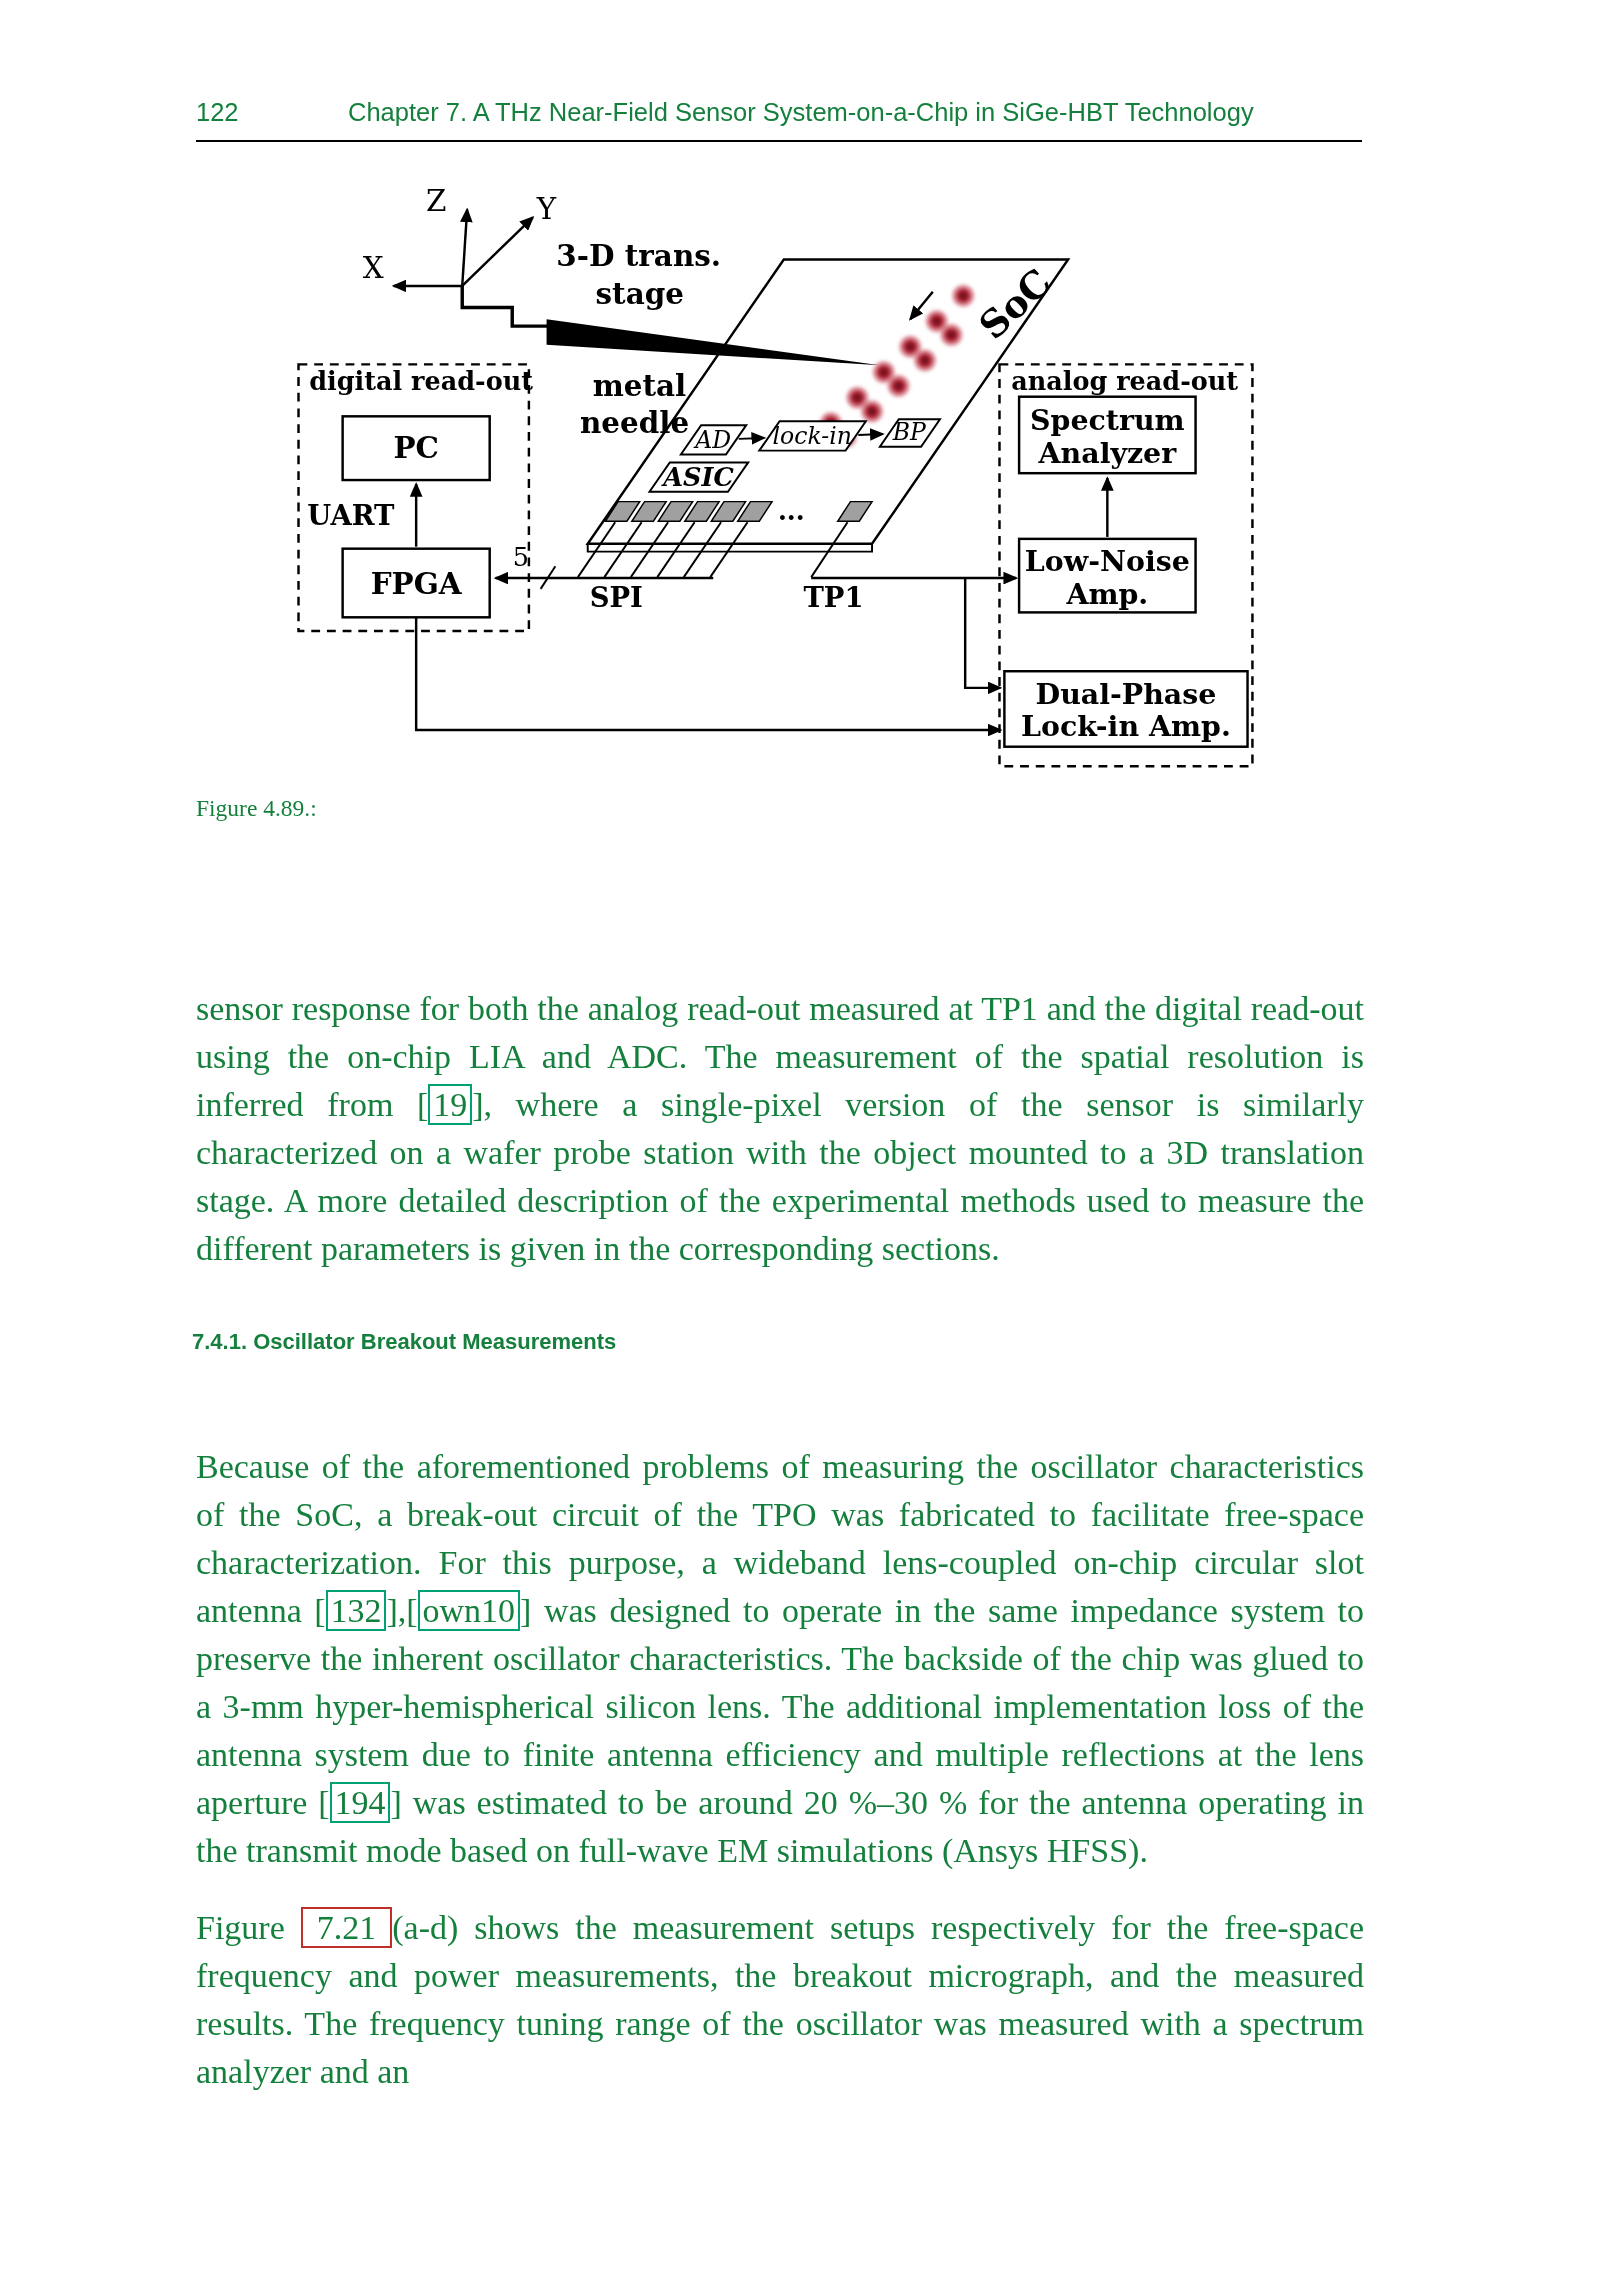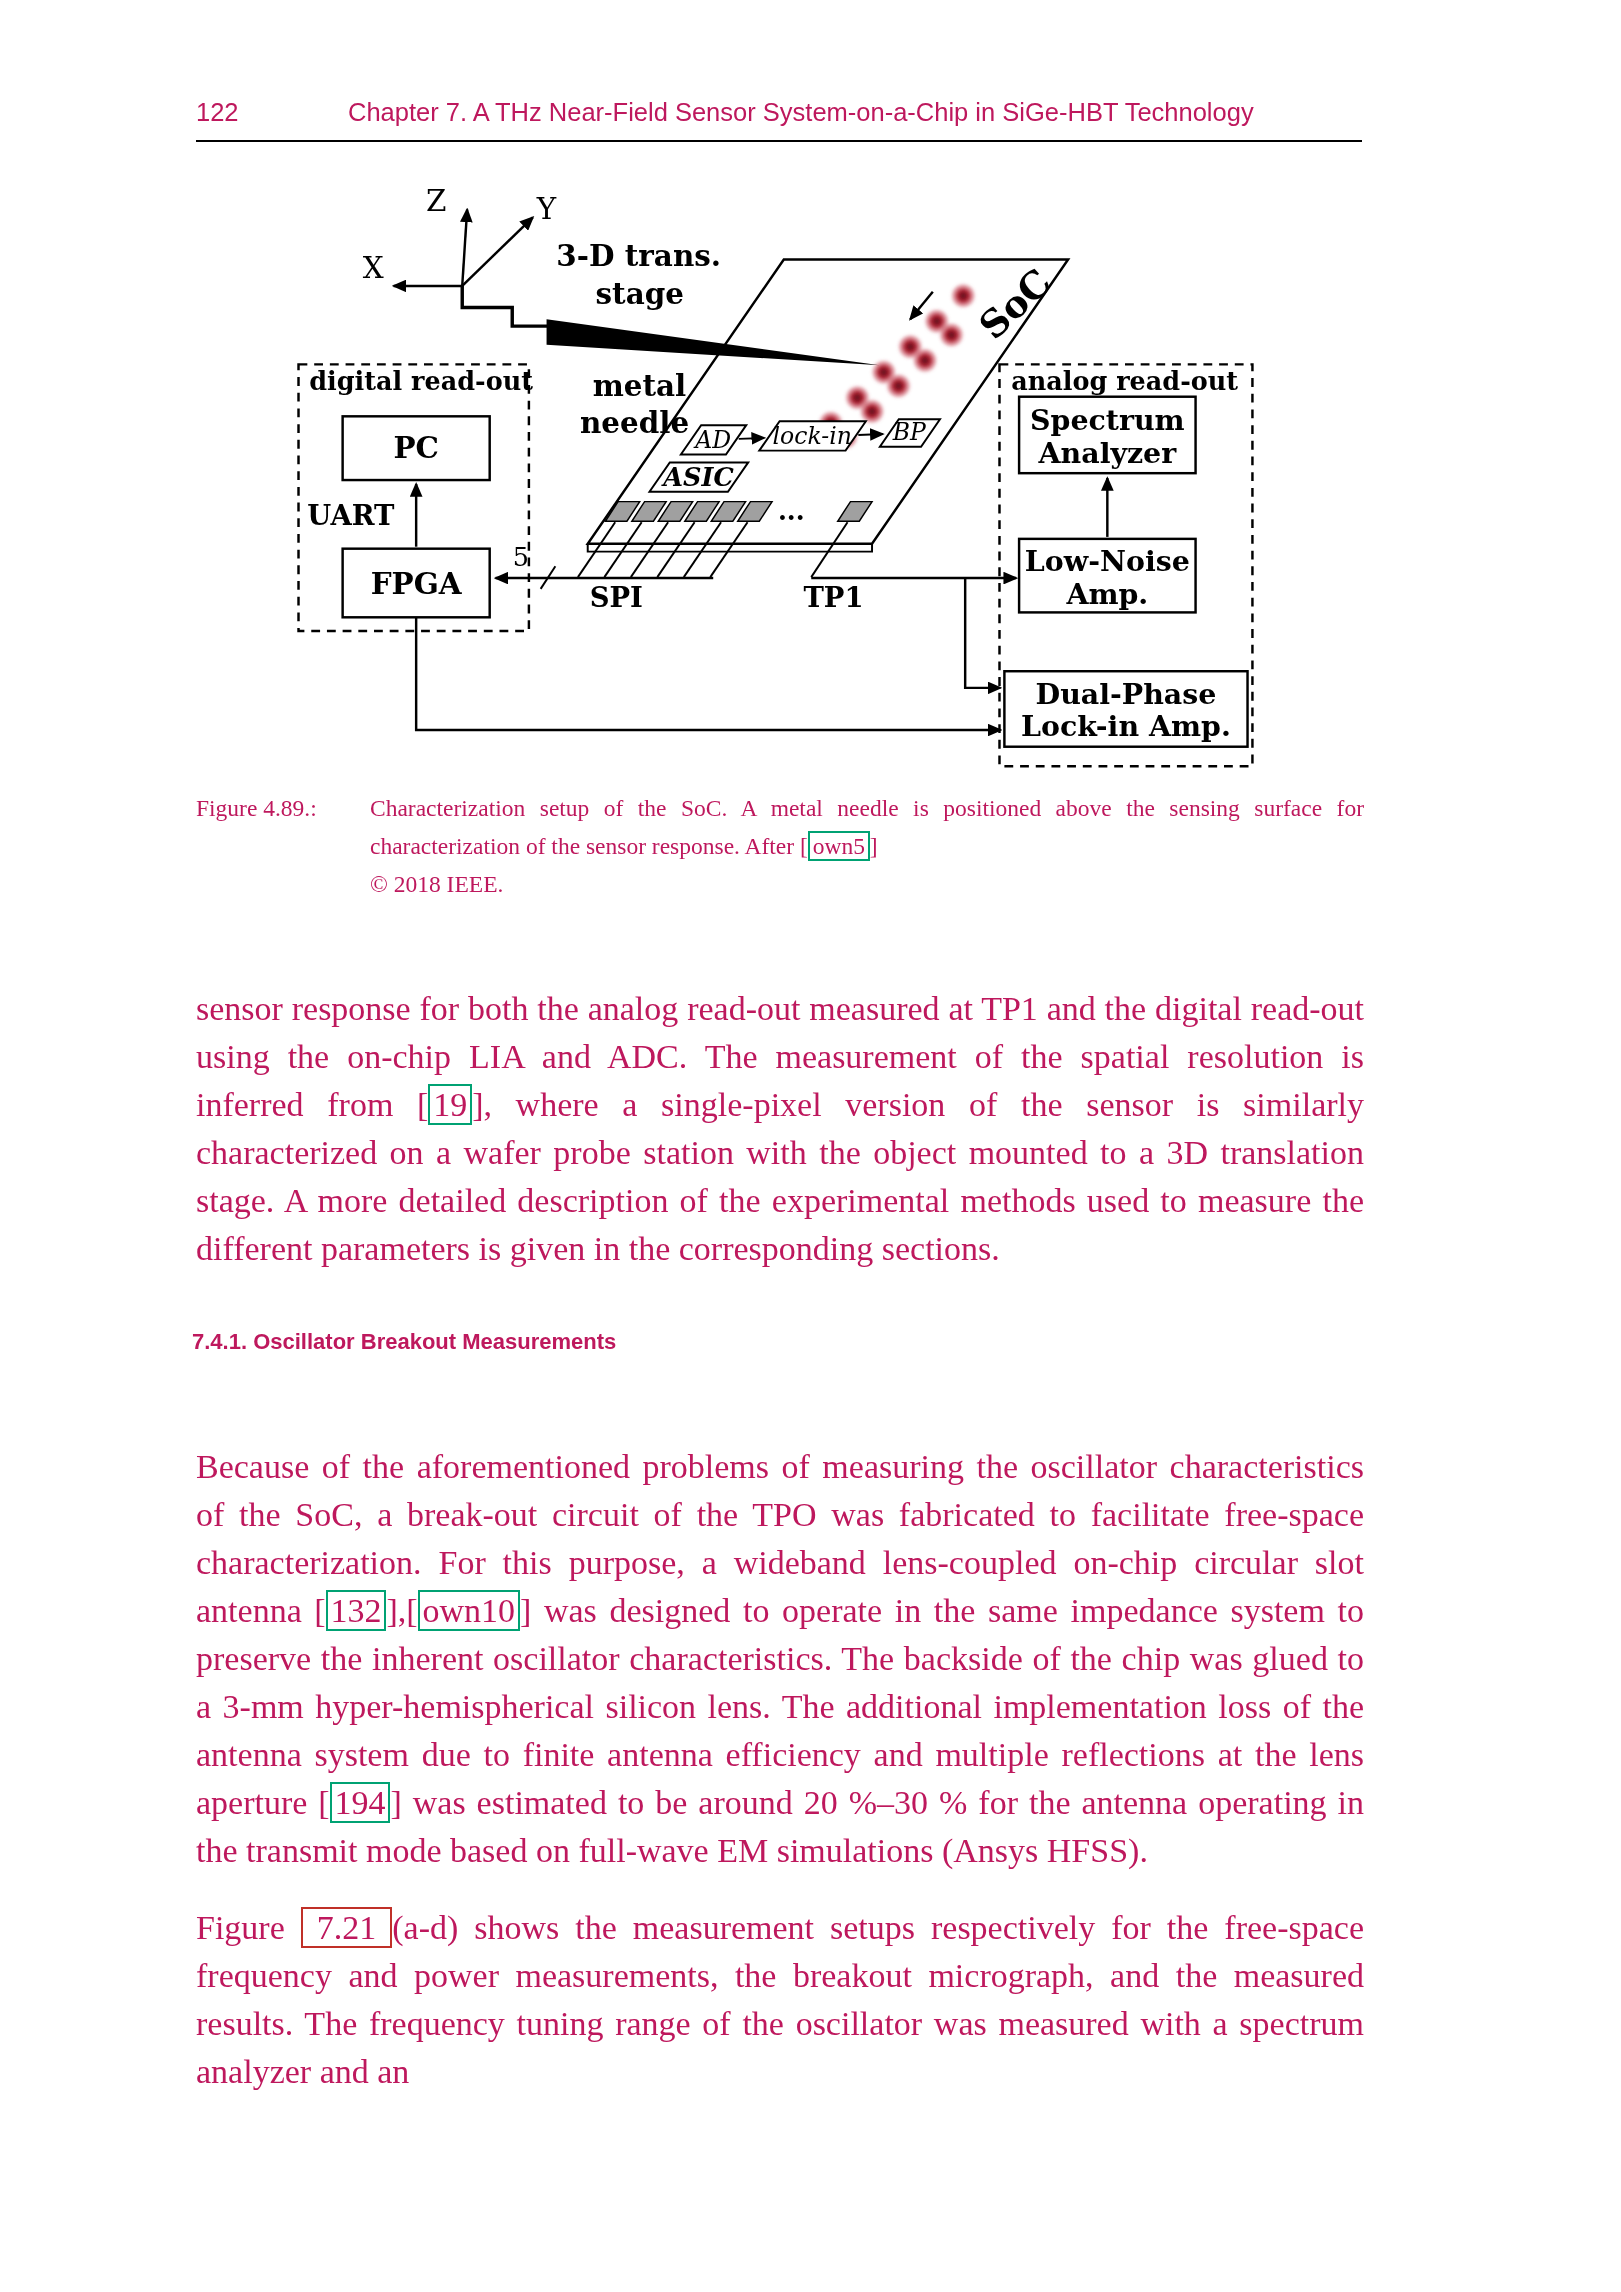--- a/index.html
+++ b/index.html
@@ -1,19 +1,19 @@
 <!DOCTYPE html>
 <html style="--cite-box: #00a273; --ref-box: #c03028;"><head>
 <meta charset="utf-8">
 <style>
   * { box-sizing: border-box; }
   html, body { margin: 0; padding: 0; background: #ffffff; }
   .page {
     position: relative; width: 1621px; height: 2293px;
-    background: #fff; color: #be185d;
+    background: #fff; color: #15803d;
     font-family: "Liberation Serif", serif;
     overflow: hidden;
   }
   .header {
     position: absolute; top: 98px; left: 196px; width: 1166px;
     font-family: "Liberation Sans", sans-serif; font-size: 25.5px;
     display: flex; align-items: baseline;
   }
   .header .pno { width: 152px; flex: none; }
   .hrule { position: absolute; top: 140px; left: 196px; width: 1166px; border-top: 2px solid #000; }
@@ -189,21 +189,20 @@
         <line x1="850" y1="368" x2="850" y2="308" stroke="#000" stroke-width="2.5" marker-end="url(#arr)"></line>
         <rect x="745" y="505" width="248" height="77" fill="#fff" stroke="#000" stroke-width="2.5"></rect>
         <text x="869" y="538" class="box29">Dual-Phase</text>
         <text x="869" y="571" class="box29">Lock-in Amp.</text>
       </g>
     </svg>
   </div>
 
   <div class="caption">
     <span class="clabel">Figure 4.89.:</span>
-    <span class="cbody"><span>Characterization setup of the SoC. A metal needle is positioned above the sensing surface for characterization of the sensor response. After [</span><span class="citebox">own5</span><span>]</span><br><span>© 2018 IEEE.</span></span>
   </div>
 
   <p class="para" id="para1"><span>sensor response for both the analog read-out measured at TP1 and the digital read-out using the on-chip LIA and ADC. The measurement of the spatial resolution is inferred from [</span><span class="citebox">19</span><span>], where a single-pixel version of the sensor is similarly characterized on a wafer probe station with the object mounted to a 3D translation stage. A more detailed description of the experimental methods used to measure the different parameters is given in the corresponding sections.</span></p>
 
   <h2 class="secheading">7.4.1. Oscillator Breakout Measurements</h2>
 
   <p class="para" id="para2"><span>Because of the aforementioned problems of measuring the oscillator characteristics of the SoC, a break-out circuit of the TPO was fabricated to facilitate free-space characterization. For this purpose, a wideband lens-coupled on-chip circular slot antenna [</span><span class="citebox">132</span><span>],[</span><span class="citebox">own10</span><span>] was designed to operate in the same impedance system to preserve the inherent oscillator characteristics. The backside of the chip was glued to a 3-mm hyper-hemispherical silicon lens. The additional implementation loss of the antenna system due to finite antenna efficiency and multiple reflections at the lens aperture [</span><span class="citebox">194</span><span>] was estimated to be around 20 %–30 % for the antenna operating in the transmit mode based on full-wave EM simulations (Ansys HFSS).</span></p>
 
   <p class="para" id="para3"><span>Figure </span><span class="refbox">7.21</span><span>(a-d) shows the measurement setups respectively for the free-space frequency and power measurements, the breakout micrograph, and the measured results. The frequency tuning range of the oscillator was measured with a spectrum analyzer and an</span></p>
 

